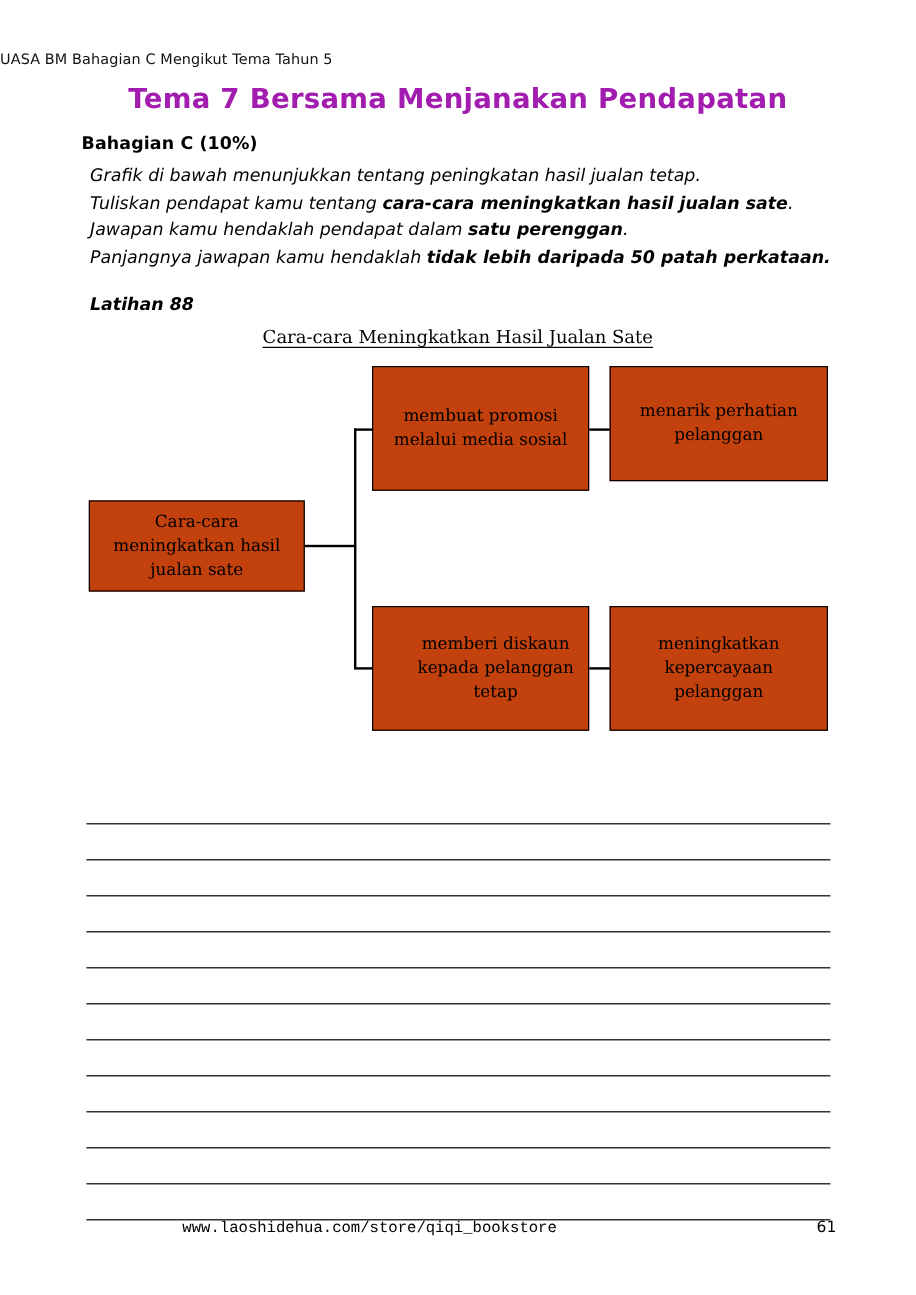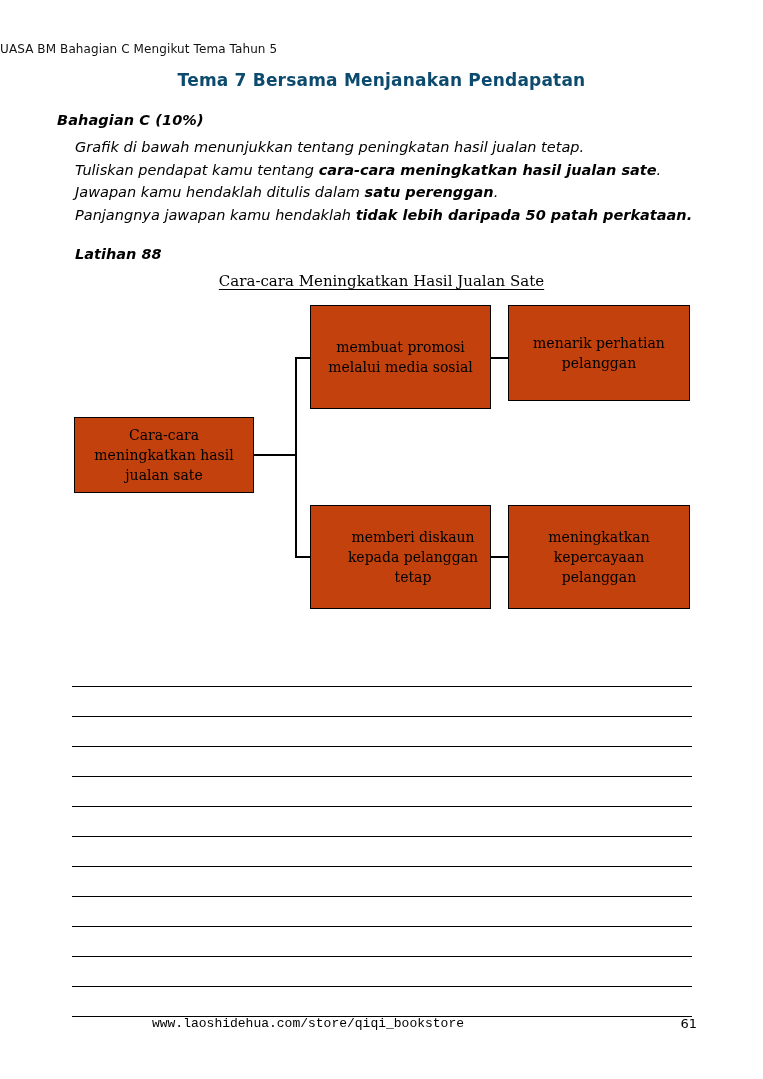--- a/index.html
+++ b/index.html
@@ -34,34 +34,33 @@
     color: #111111;
     letter-spacing: 0.1px;
   }
   .doc-title {
     position: absolute;
     top: 70px;
     left: 0;
     width: 763px;
     text-align: center;
     font-family: "DejaVu Sans", sans-serif;
-    font-size: 17px;
-    font-weight: bold;
-    color: #0c4a6e;
+    font-size: 23px;
+    font-weight: bold;
+    color: #a21caf;
     letter-spacing: 0.2px;
   }
 
   
   .section-label {
     position: absolute;
-    left: 57px;
+    left: 68px;
     top: 112px;
     font-size: 14.5px;
     font-weight: bold;
-    font-style: italic;
     letter-spacing: 0.1px;
   }
   .instructions {
     position: absolute;
     left: 75px;
     top: 136px;
     width: 630px;
     font-size: 14.5px;
     font-style: italic;
     line-height: 22.5px;
@@ -178,21 +177,21 @@
   <div class="section-label">Bahagian C (10%)</div>
 
   <div class="instructions">
     <div class="line">
       <span>Grafik di bawah menunjukkan tentang peningkatan hasil jualan tetap.</span>
     </div>
     <div class="line">
       <span>Tuliskan pendapat kamu tentang </span><b>cara-cara meningkatkan hasil jualan sate</b><span>.</span>
     </div>
     <div class="line">
-      <span>Jawapan kamu hendaklah ditulis dalam </span><b>satu perenggan</b><span>.</span>
+      <span>Jawapan kamu hendaklah pendapat dalam </span><b>satu perenggan</b><span>.</span>
     </div>
     <div class="line">
       <span>Panjangnya jawapan kamu hendaklah </span><b>tidak lebih daripada 50 patah perkataan.</b>
     </div>
   </div>
 
   <div class="exercise-label">Latihan 88</div>
 
   <div class="diagram-title">Cara-cara Meningkatkan Hasil Jualan Sate</div>
 

